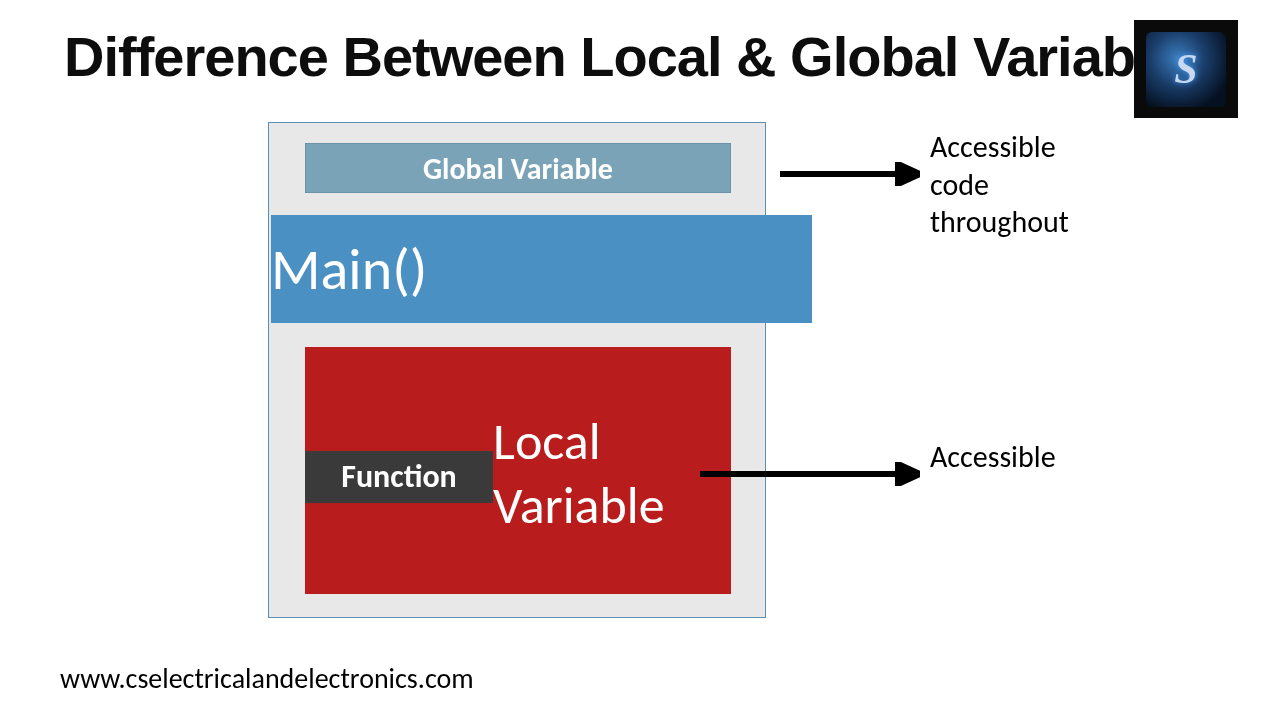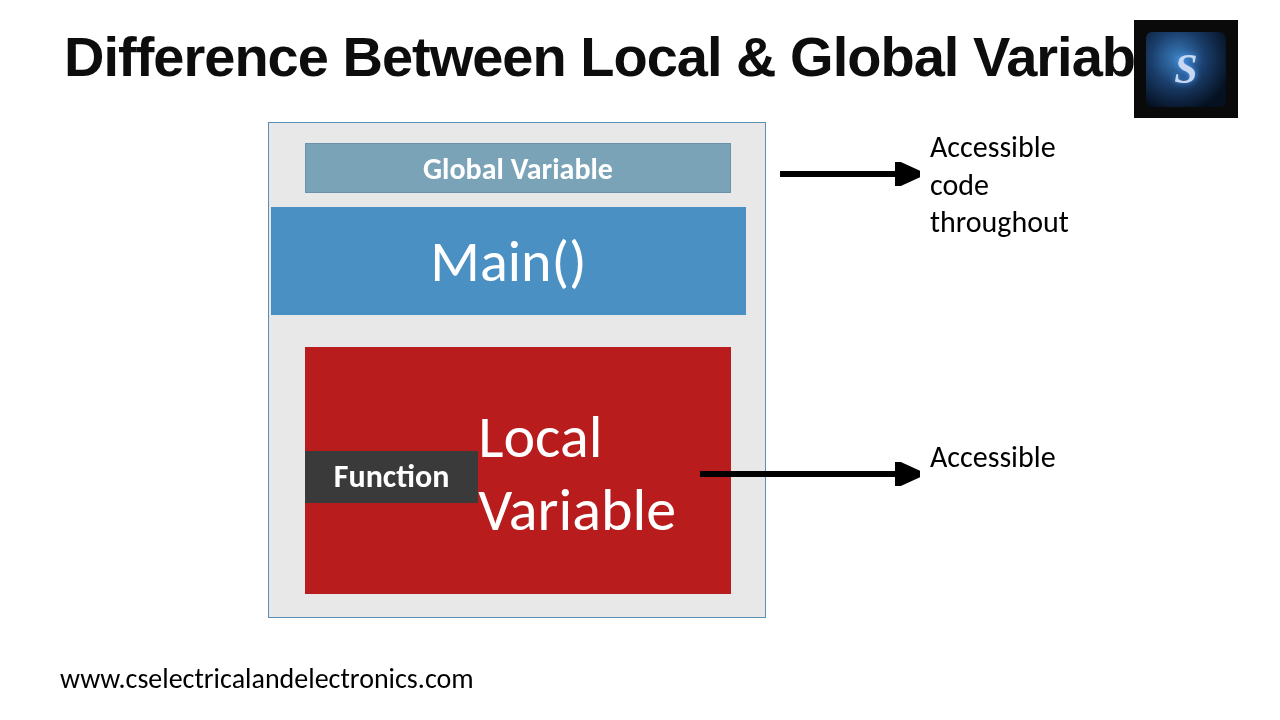--- a/index.html
+++ b/index.html
@@ -78,28 +78,28 @@
       justify-content: center;
     }
     .global-var-label {
       color: #ffffff;
       font-size: 30px;
       font-weight: bold;
       font-family: 'Segoe UI', Calibri, Arial, sans-serif;
     }
     .main-box {
       position: absolute;
-      top: 84px;
+      top: 92px;
       left: 2px;
-      width: 475px;
+      width: 541px;
       height: 108px;
       background: #4a90c2;
       display: flex;
       align-items: center;
-      justify-content: center;
+      justify-content: flex-start;
     }
     .main-label {
       color: #ffffff;
       font-size: 58px;
       font-weight: 300;
       font-family: 'Segoe UI Light', 'Segoe UI', Calibri, Arial, sans-serif;
     }
     .function-box {
       position: absolute;
       top: 224px;
@@ -121,21 +121,21 @@
     }
     .function-label {
       color: #ffffff;
       font-size: 32px;
       font-weight: bold;
       font-family: 'Segoe UI', Calibri, Arial, sans-serif;
     }
     .local-var-label {
       margin-top: 4px;
       color: #ffffff;
-      font-size: 60px;
+      font-size: 52px;
       font-weight: 300;
       font-family: 'Segoe UI Light', 'Segoe UI', Calibri, Arial, sans-serif;
     }
     .arrow1 {
       position: absolute;
       top: 162px;
       left: 780px;
     }
     .arrow2 {
       position: absolute;

